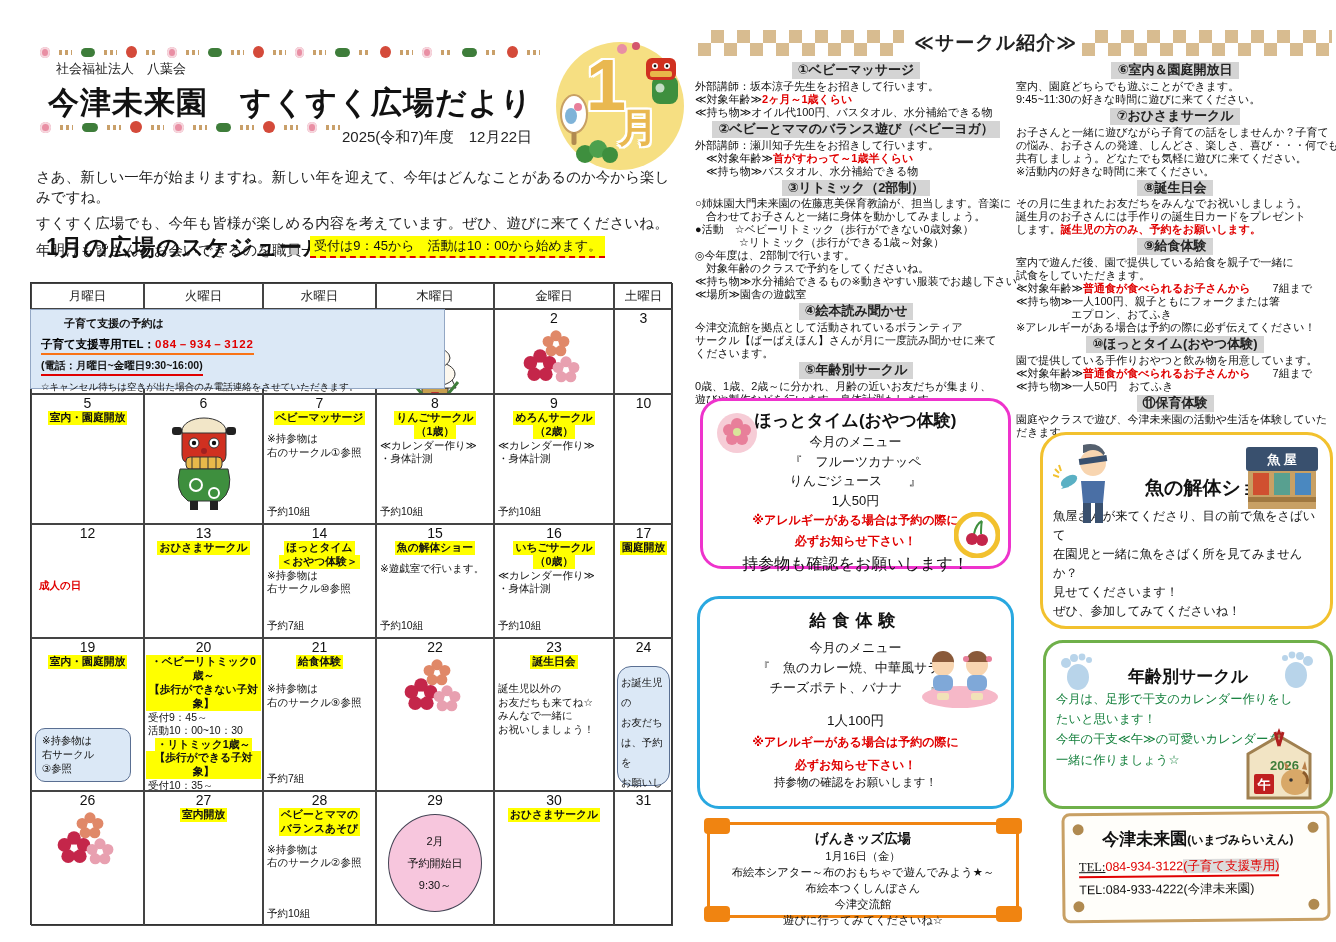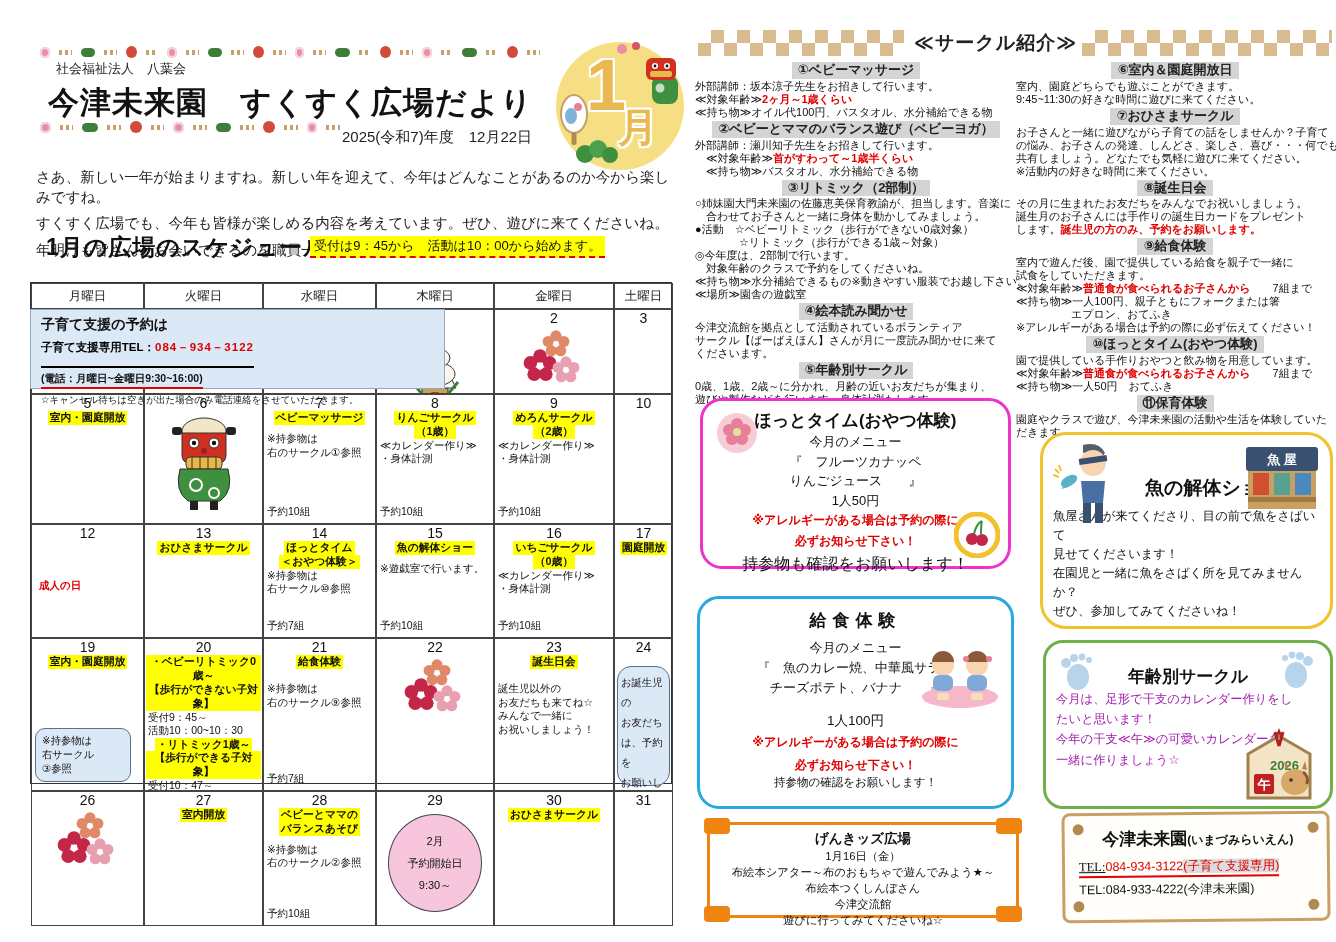--- a/index.html
+++ b/index.html
@@ -25,21 +25,21 @@
     text-shadow:-2px 0 #fff,2px 0 #fff,0 -2px #fff,0 2px #fff,-2px -2px #fff,2px 2px #fff,2px -2px #fff,-2px 2px #fff;}
   .badge .tsuki{position:absolute;left:62px;top:58px;font-size:40px;font-weight:bold;color:#e9b850;
     text-shadow:-2px 0 #fff,2px 0 #fff,0 -2px #fff,0 2px #fff,-2px -2px #fff,2px 2px #fff,2px -2px #fff,-2px 2px #fff;}
 
   
   .sched-title{font-size:23px;font-weight:bold;color:#111;letter-spacing:1px;}
   .time-notice{display:inline-block;background:#ffff00;font-size:13px;font-weight:normal;color:#111;
     padding:1px 4px;border-bottom:2px dashed #dd0000;}
 
   
-  #cal{left:30px;top:282px;width:642px;height:502px;display:grid;
+  #cal{left:30px;top:282px;width:642px;height:643px;display:grid;
     grid-template-columns:113px 119px 113px 118px 120px 59px;
     grid-template-rows:26px 85px 130px 114px 153px 135px;
     border:1.5px solid #333;box-sizing:border-box;}
   .cal-h{border:0.75px solid #444;display:flex;align-items:center;justify-content:center;
     font-size:12.5px;color:#222;box-sizing:border-box;}
   .cal-cell{border:0.75px solid #444;box-sizing:border-box;position:relative;display:flex;
     flex-direction:column;align-items:stretch;padding:1px 1px;overflow:hidden;}
   .cal-date{text-align:center;font-size:14px;color:#111;line-height:1.1;flex:0 0 auto;}
   .seg{font-size:10.5px;line-height:1.28;color:#111;padding:0 2px;}
   .seg.hl{background:#ffff00;display:table;margin:0 auto;text-align:center;font-weight:bold;font-size:10.8px;padding:0 2px;}
@@ -55,22 +55,22 @@
   .pinkcircle div{font-size:11px;color:#111;}
 
   .bubble{background:#dbe8f6;border:1.2px solid #5a6f92;border-radius:10px;font-size:10.3px;
     color:#111;white-space:pre-line;text-align:left;}
   .bubble.bl{position:absolute;left:3px;bottom:8px;width:82px;padding:5px 6px;line-height:1.35;}
   .bubble.fill{position:absolute;left:2px;right:2px;top:27px;bottom:4px;padding:6px 3px;line-height:1.95;border-radius:14px;text-align:left;}
 
   
   #resbox{left:30px;top:309px;width:415px;height:80px;background:#dbe8f6;border:1px solid #93a7c4;
     box-sizing:border-box;padding:6px 10px;z-index:3;}
-  #resbox .r1{font-size:14px;font-weight:bold;color:#111;}
-  #resbox .r2{font-size:11.5px;font-weight:bold;margin-top:6px;display:inline-block;border-bottom:2px solid #000000;padding-bottom:11px;}
+  #resbox .r1{font-size:11px;font-weight:bold;color:#111;margin-left:23px;}
+  #resbox .r2{font-size:11.5px;font-weight:bold;margin-top:6px;display:inline-block;border-bottom:2px solid #f97316;padding-bottom:1px;}
   #resbox .r2 .tel{color:#e00000;letter-spacing:1px;}
   #resbox .r3{font-size:10.5px;font-weight:bold;color:#111;margin-top:4px;display:inline-block;border-bottom:2px solid #e00000;padding-bottom:1px;}
   #resbox .r4{font-size:9.5px;color:#111;margin-top:5px;}
 
   
   .checker{height:26px;background:repeating-conic-gradient(#d8bc90 0% 25%,#ffffff 0% 50%);background-size:26px 26px;}
   .circle-title{font-size:19px;font-weight:bold;color:#222;letter-spacing:1px;}
 
   .col{font-size:11px;color:#111;}
   .col .sec-h{display:table;margin:2px auto 1px auto;background:#d4d4d4;font-size:13px;font-weight:bold;
@@ -92,21 +92,21 @@
   #lunchbox .p{font-size:13.5px;color:#111;margin-top:14px;}
   #lunchbox .w{font-size:12px;font-weight:bold;color:#e00000;line-height:1.7;margin-top:2px;}
   #lunchbox .n{font-size:11.5px;color:#111;}
 
   #fishbox{left:1040px;top:432px;width:293px;height:197px;border:3.5px solid #f2c12e;border-radius:26px;padding:6px 10px;}
   #fishbox .t{font-size:19px;font-weight:bold;color:#111;margin:34px 0 6px 92px;}
   #fishbox .b{font-size:12.3px;color:#111;line-height:1.55;}
 
   #agebox{left:1043px;top:640px;width:290px;height:169px;border:3.5px solid #6fb04a;border-radius:20px;padding:6px 10px;}
   #agebox .t{font-size:17px;font-weight:bold;color:#111;text-align:center;margin-top:16px;}
-  #agebox .b{font-size:12.3px;color:#a21caf;line-height:1.4;margin-top:3px;}
+  #agebox .b{font-size:12.3px;color:#15803d;line-height:1.4;margin-top:3px;}
 
   #genkibox{left:707px;top:822px;width:312px;height:96px;border:3px solid #f08411;border-radius:10px;
     text-align:center;padding:5px 4px;}
   #genkibox::before,#genkibox::after,
   #genkibox .cb1,#genkibox .cb2{content:"";position:absolute;width:26px;height:16px;background:#f08411;border-radius:4px;}
   #genkibox::before{left:-6px;top:-7px;}
   #genkibox::after{right:-6px;top:-7px;}
   #genkibox .cb1{left:-6px;bottom:-7px;}
   #genkibox .cb2{right:-6px;bottom:-7px;}
   #genkibox .t{font-size:13.5px;font-weight:bold;color:#111;}
@@ -364,21 +364,21 @@
 ③参照</div>
       </div>
       <div class="cal-cell">
         <div class="cal-date">20</div>
         <div class="seg hl">・ベビーリトミック0歳～</div>
         <div class="seg hl">【歩行ができない子対象】</div>
         <div class="seg txt">受付9：45～</div>
         <div class="seg txt">活動10：00~10：30</div>
         <div class="seg hl">・リトミック1歳～</div>
         <div class="seg hl">【歩行ができる子対象】</div>
-        <div class="seg txt">受付10：47～</div>
+        <div class="seg txt">受付10：35～</div>
       </div>
       <div class="cal-cell">
         <div class="cal-date">21</div>
         <div class="seg hl">給食体験</div>
         <div class="seg txt gap2">※持参物は</div>
         <div class="seg txt">右のサークル⑨参照</div>
         <div class="seg rsv">予約7組</div>
       </div>
       <div class="cal-cell">
         <div class="cal-date">22</div>
@@ -620,22 +620,22 @@
       <rect x="2" y="2" width="72" height="24" rx="3" fill="#39506e"></rect>
       <text x="38" y="19" font-size="13" fill="#fff" text-anchor="middle" font-weight="bold">魚 屋</text>
       <rect x="4" y="26" width="68" height="38" fill="#c8a064"></rect>
       <rect x="9" y="28" width="16" height="22" fill="#d05030"></rect>
         <rect x="30" y="28" width="16" height="22" fill="#58a090"></rect>
         <rect x="51" y="28" width="16" height="22" fill="#4a88c0"></rect>
       <rect x="4" y="52" width="68" height="5" fill="#a07840"></rect>
     </svg>
     <div class="t">魚の解体ショー</div>
     <div class="b">魚屋さんが来てくださり、目の前で魚をさばいて</div>
+    <div class="b">在園児と一緒に魚をさばく所を見てみませんか？</div>
     <div class="b">見せてくださいます！</div>
-    <div class="b">在園児と一緒に魚をさばく所を見てみませんか？</div>
     <div class="b">ぜひ、参加してみてくださいね！</div>
   </div>
 
   <div class="abs fbox" id="agebox">
     <svg class="abs" style="left:14px;top:8px;" width="34" height="40" viewBox="0 0 34 40">
       <ellipse cx="18" cy="26" rx="11" ry="13" fill="#b8d4ea"></ellipse>
       <circle cx="6" cy="12" r="5" fill="#b8d4ea"></circle>
         <circle cx="14" cy="7" r="4" fill="#b8d4ea"></circle>
         <circle cx="22" cy="6" r="3.4" fill="#b8d4ea"></circle>
         <circle cx="29" cy="9" r="3" fill="#b8d4ea"></circle>

